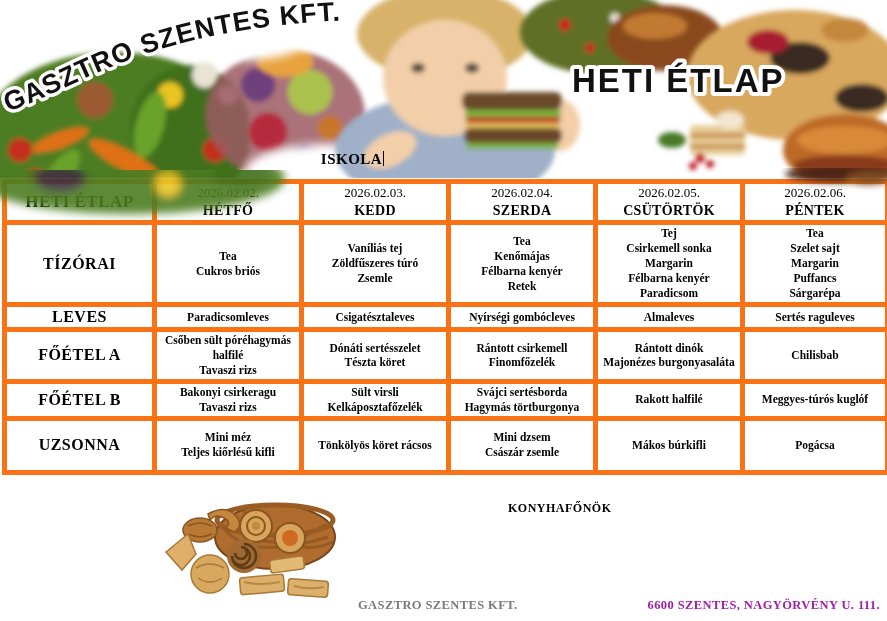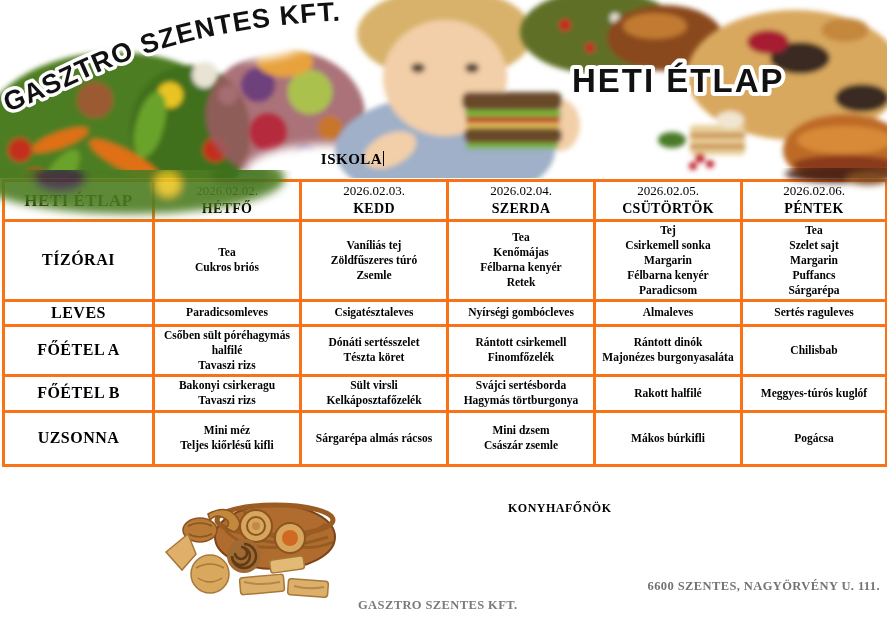--- a/index.html
+++ b/index.html
@@ -13,39 +13,39 @@
   .smear-overlay{position:absolute;left:778px;top:168px;width:109px;height:26px;z-index:6;pointer-events:none;}
 
   
   .school-line{position:absolute;left:0;top:150px;width:705px;text-align:center;z-index:3;}
   .school-line .lbl{font-weight:bold;font-size:15px;letter-spacing:.5px;color:#000;}
   .caret{display:inline-block;width:1px;height:15px;background:#000;margin-left:1px;vertical-align:-2px;}
 
   
   table.menu{position:absolute;left:2px;top:179px;width:883px;z-index:4;
              border-collapse:collapse;table-layout:fixed;background:#fff;}
-  table.menu th,table.menu td{border:3px solid #f97316;padding:1px 2px;text-align:center;
+  table.menu th,table.menu td{border:5px solid #f97316;padding:1px 2px;text-align:center;
              vertical-align:middle;color:#000;overflow:hidden;}
   th.corner{font-size:17px;font-weight:bold;letter-spacing:.5px;position:relative;}
   th.day .date{font-weight:normal;font-size:13px;line-height:1.3;}
   th.day .day-name{font-weight:bold;font-size:14px;line-height:1.25;letter-spacing:.3px;}
   th.row-label{font-size:16px;font-weight:bold;letter-spacing:.5px;}
   td.menu-cell{font-size:11.5px;font-weight:bold;line-height:1.3;white-space:pre-line;}
   tr.h-header{height:40px;}
   tr.h-r0{height:70px;} tr.h-r1{height:25px;} tr.h-r2{height:48px;}
   tr.h-r3{height:36px;} tr.h-r4{height:54px;margin-top:48px;}
 
   
   .chef{position:absolute;left:508px;top:501px;font-size:12px;font-weight:bold;
         letter-spacing:.5px;color:#000;z-index:3;}
   .basket{position:absolute;left:148px;top:492px;z-index:2;}
   .footer-company{position:absolute;left:358px;top:598px;font-size:12.5px;font-weight:bold;
         color:#7a7a7a;letter-spacing:.4px;z-index:3;}
-  .footer-address{position:absolute;right:7px;top:579px;font-size:12.5px;font-weight:bold;
-        color:#737373;letter-spacing:.4px;z-index:3;}
+  .footer-address{position:absolute;right:7px;top:598px;font-size:12.5px;font-weight:bold;
+        color:#a21caf;letter-spacing:.4px;z-index:3;}
 </style>
 </head>
 <body>
 
 <div class="page">
 
   <div class="banner">
     <svg width="887" height="178" viewBox="0 0 887 178">
       <defs>
         <filter id="b6" x="-40%" y="-40%" width="180%" height="180%">
@@ -266,21 +266,21 @@
 Kelkáposztafőzelék</td>
           <td class="menu-cell">Svájci sertésborda
 Hagymás törtburgonya</td>
           <td class="menu-cell">Rakott halfilé</td>
           <td class="menu-cell">Meggyes-túrós kuglóf</td>
         </tr>
         <tr class="h-r4">
           <th class="row-label">UZSONNA</th>
           <td class="menu-cell">Mini méz
 Teljes kiőrlésű kifli</td>
-          <td class="menu-cell">Sárgarépa almás rácsos</td>
+          <td class="menu-cell">Tönkölyös köret rácsos</td>
           <td class="menu-cell">Mini dzsem
 Császár zsemle</td>
           <td class="menu-cell">Mákos búrkifli</td>
           <td class="menu-cell">Pogácsa</td>
         </tr>
       </tbody>
   </table>
 
   <div class="chef">KONYHAFŐNÖK</div>
 

